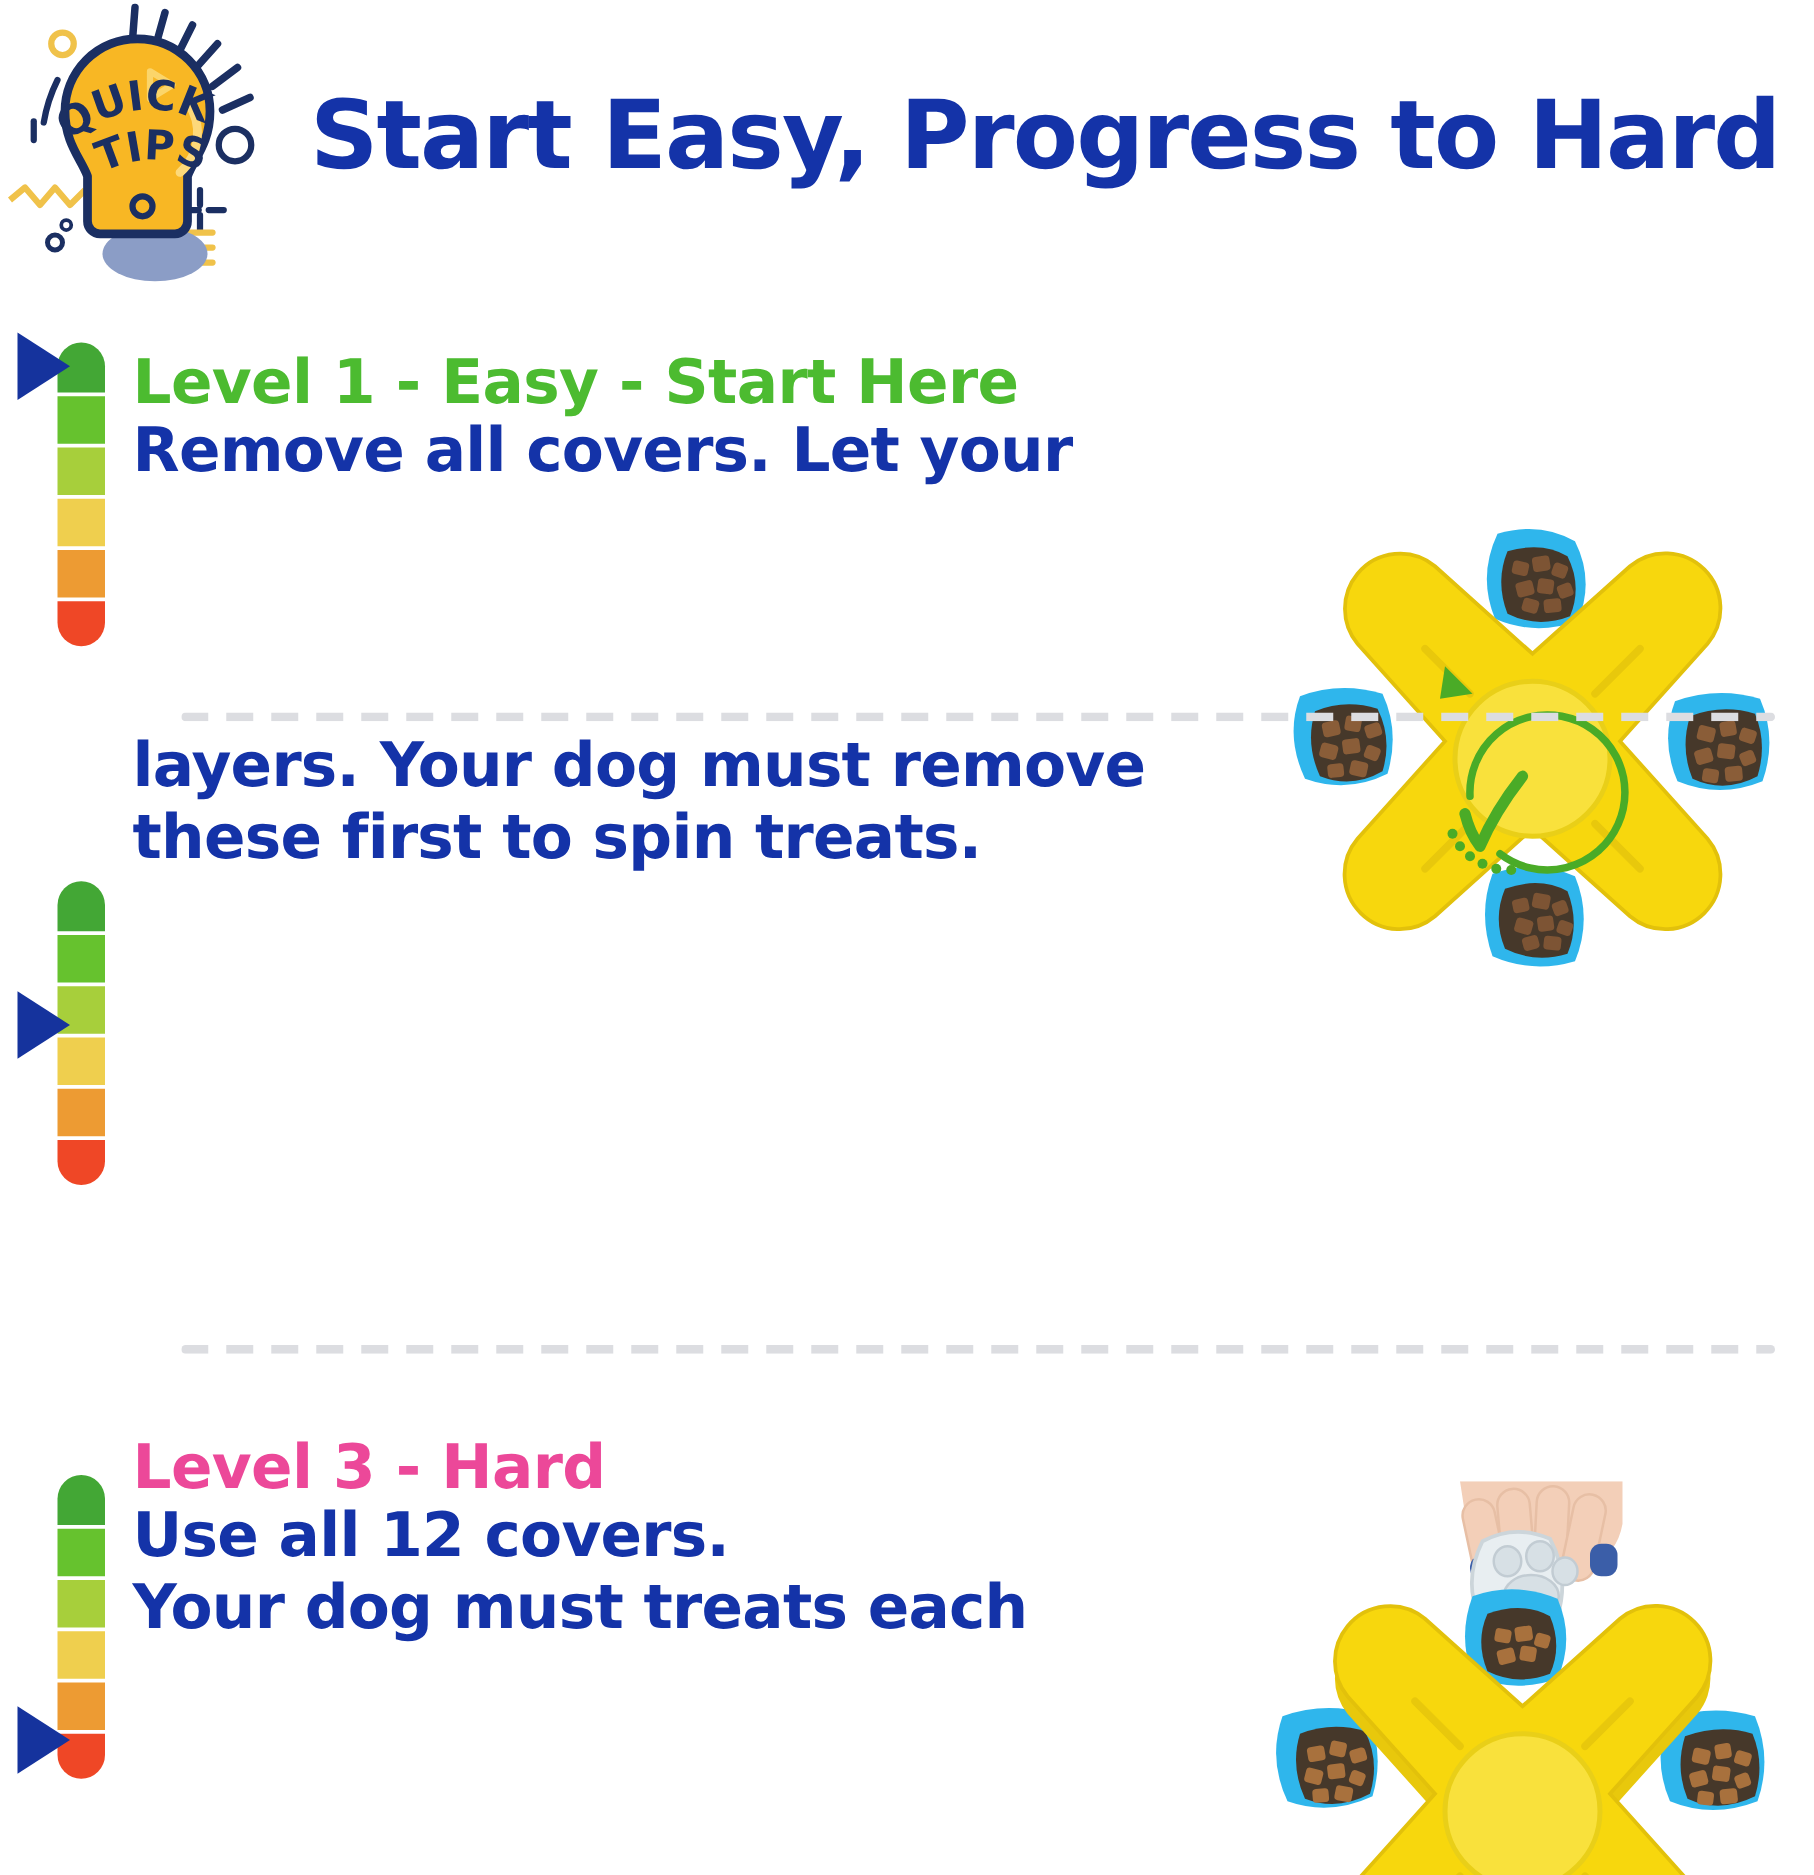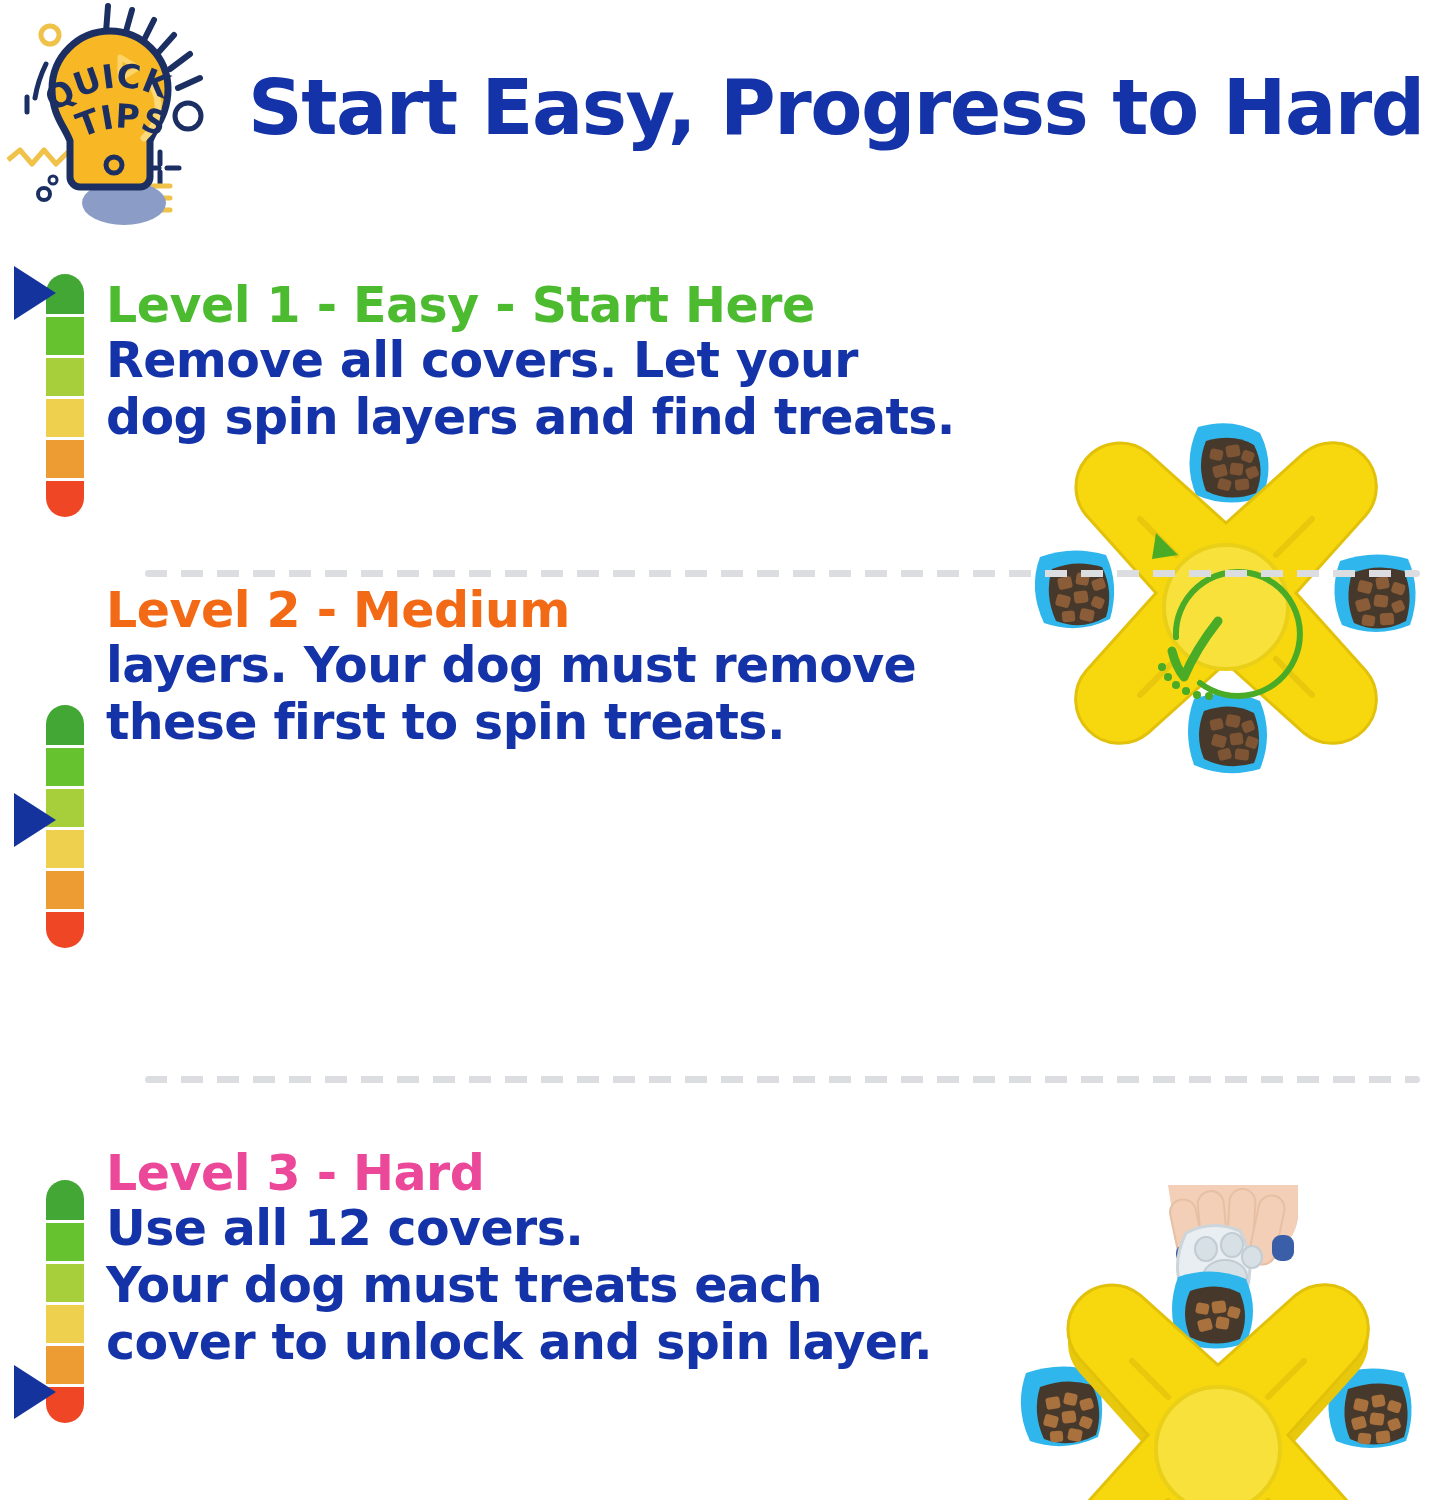--- a/index.html
+++ b/index.html
@@ -224,21 +224,20 @@
       <div class="gauge-seg s4"></div>
       <div class="gauge-seg s5"></div>
     </div>
     <div class="gauge-marker"></div>
   </div>
 
   <div class="text-col">
     <div class="level-heading heading-1">Level 1 - Easy - Start Here</div>
     <div class="level-body">
       <div>Remove all covers. Let your</div>
-      <div>dog spin layers and find treats.</div>
     </div>
   </div>
 
   <div class="product-img" id="product-1">
     <svg viewBox="0 0 430 385" width="430" height="385">
 
       <g>
 
         <g>
           <path d="M188 12 q34 -10 62 6 q16 32 2 64 q-34 12 -66 -2 q-14 -34 2 -68 z" fill="#2fb6ec"></path>
@@ -341,21 +340,20 @@
       <div class="gauge-seg s1"></div>
       <div class="gauge-seg s2"></div>
       <div class="gauge-seg s3"></div>
       <div class="gauge-seg s4"></div>
       <div class="gauge-seg s5"></div>
     </div>
     <div class="gauge-marker"></div>
   </div>
 
   <div class="text-col">
-    <div class="level-heading heading-2">Level 2 - Medium</div>
     <div class="level-body">
       <div>layers. Your dog must remove</div>
       <div>these first to spin treats.</div>
     </div>
   </div>
 
   <div class="product-img" id="product-2">
     <svg viewBox="0 0 440 460" width="440" height="460">
 
       <g>
@@ -465,17 +463,16 @@
       <div class="gauge-seg s5"></div>
     </div>
     <div class="gauge-marker"></div>
   </div>
 
   <div class="text-col">
     <div class="level-heading heading-3">Level 3 - Hard</div>
     <div class="level-body">
       <div>Use all 12 covers.</div>
       <div>Your dog must treats each</div>
-      <div>cover to unlock and spin layer.</div>
     </div>
   </div>
 
 </div>
 
 </body></html>

